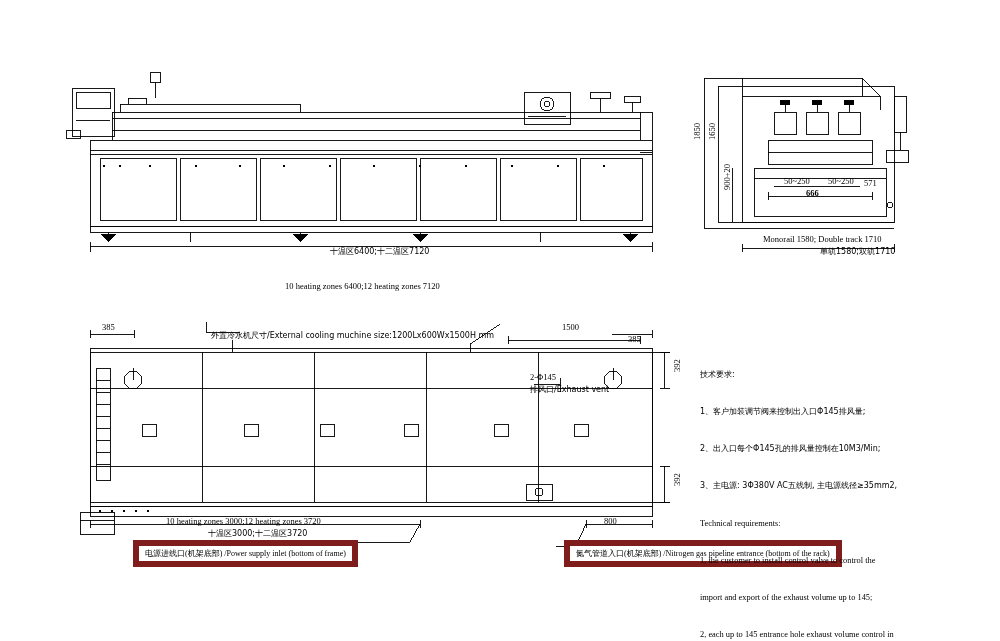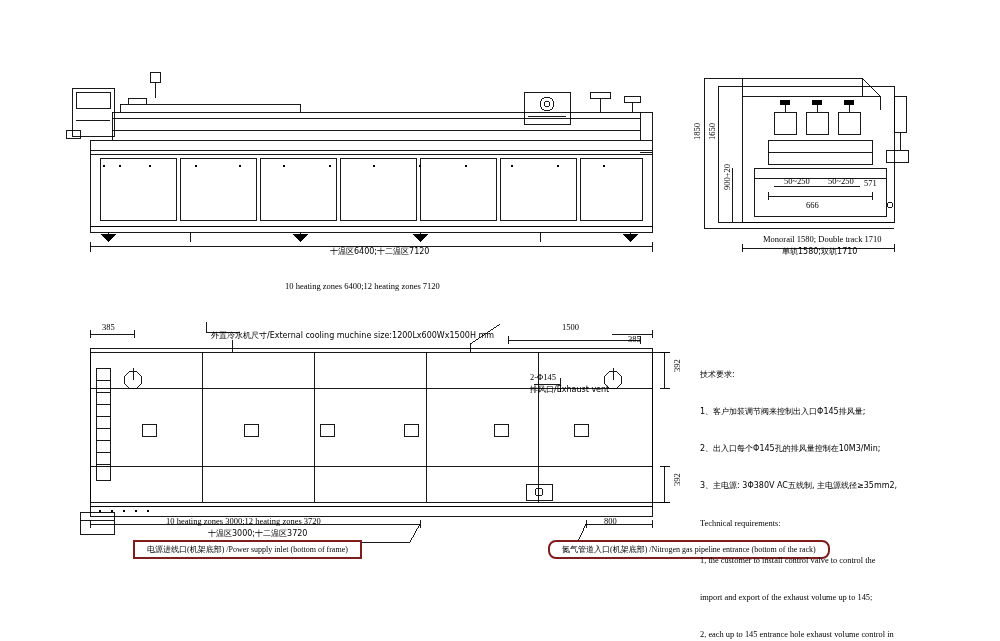--- a/index.html
+++ b/index.html
@@ -3,22 +3,22 @@
 <meta charset="utf-8">
 <style>
   html,body{margin:0;padding:0;background:#ffffff;}
   body{width:1000px;height:641px;position:relative;overflow:hidden;
        font-family:"Liberation Serif",serif;color:#000;}
   .stage{position:absolute;left:0;top:0;width:1000px;height:641px;}
   svg{position:absolute;left:0;top:0;}
   .lbl{position:absolute;font-size:8.5px;line-height:11px;white-space:nowrap;}
   .lbl.cjk{font-family:"DejaVu Sans",sans-serif;font-size:8px;}
   .ctr{text-align:right;}
-  .box{position:absolute;border:2px solid #7f1d1d;background:#fff;
-       font-size:8px;line-height:11px;padding:2px 12px;white-space:nowrap;}
+  .box{position:absolute;border:6px solid #7f1d1d;background:#fff;
+       font-size:8px;line-height:11px;padding:2px 6px;white-space:nowrap;}
   .tech{position:absolute;font-size:8.4px;line-height:12.4px;white-space:pre;}
   .tech .cjkline{font-family:"DejaVu Sans",sans-serif;font-size:8px;}
 </style>
 </head>
 <body>
 
 <div class="stage">
 
 <svg width="1000" height="641" viewBox="0 0 1000 641">
   <g stroke="#000" fill="none" stroke-width="0.9" shape-rendering="crispEdges">
@@ -234,43 +234,43 @@
 
 <div class="lbl ctr" style="left:285px;top:234px;margin-top:47px;">10 heating zones 6400;12 heating zones 7120</div>
 <div class="lbl cjk ctr" style="left:330px;top:246px;">十温区6400;十二温区7120</div>
 
 <div class="lbl" style="left:692px;top:140px;transform:rotate(-90deg);transform-origin:left top;">1850</div>
 <div class="lbl" style="left:707px;top:140px;transform:rotate(-90deg);transform-origin:left top;">1650</div>
 <div class="lbl" style="left:722px;top:190px;transform:rotate(-90deg);transform-origin:left top;">900+20</div>
 
 <div class="lbl ctr" style="left:784px;top:176px;">50~250</div>
 <div class="lbl ctr" style="left:828px;top:176px;">50~250</div>
-<div class="lbl ctr" style="left:806px;top:200px;">666</div>
+<div class="lbl ctr" style="left:806px;top:188px;font-weight:bold;">666</div>
 <div class="lbl ctr" style="left:864px;top:178px;">571</div>
 
 <div class="lbl ctr" style="left:763px;top:234px;">Monorail 1580; Double track 1710</div>
-<div class="lbl cjk ctr" style="left:782px;top:246px;">单轨1580;双轨1710</div>
+<div class="lbl cjk ctr" style="left:820px;top:246px;">单轨1580;双轨1710</div>
 
 <div class="lbl ctr" style="left:102px;top:322px;">385</div>
 <div class="lbl ctr" style="left:562px;top:322px;">1500</div>
 <div class="lbl ctr" style="left:628px;top:334px;">385</div>
 <div class="lbl" style="left:672px;top:372px;transform:rotate(-90deg);transform-origin:left top;">392</div>
 <div class="lbl" style="left:672px;top:486px;transform:rotate(-90deg);transform-origin:left top;">392</div>
 <div class="lbl ctr" style="left:604px;top:516px;">800</div>
 
 <div class="lbl ctr" style="left:166px;top:516px;">10 heating zones 3000;12 heating zones 3720</div>
 <div class="lbl cjk ctr" style="left:208px;top:528px;">十温区3000;十二温区3720</div>
 
 <div class="lbl cjk" style="left:211px;top:330px;">外置冷水机尺寸/External cooling muchine size:1200Lx600Wx1500H mm</div>
 
 <div class="lbl" style="left:530px;top:372px;">2-Φ145</div>
 <div class="lbl cjk" style="left:530px;top:384px;text-align:center;">排风口/Exhaust vent</div>
 
 <div class="box cjk" style="left:133px;top:540px;">电源进线口(机架底部) /Power supply inlet (bottom of frame)</div>
-<div class="box cjk" style="left:548px;top:540px;border-radius:8px;">氮气管道入口(机架底部) /Nitrogen gas pipeline entrance (bottom of the rack)</div>
+<div class="box cjk" style="left:564px;top:540px;">氮气管道入口(机架底部) /Nitrogen gas pipeline entrance (bottom of the rack)</div>
 
 <div class="tech" style="left:700px;top:344px;">
   <div class="cjkline">技术要求:</div>
   <div class="cjkline">1、客户加装调节阀来控制出入口Φ145排风量;</div>
   <div class="cjkline">2、出入口每个Φ145孔的排风量控制在10M3/Min;</div>
   <div class="cjkline">3、主电源: 3Φ380V AC五线制, 主电源线径≥35mm2,</div>
   <div>Technical requirements:</div>
   <div>1, the customer to install control valve to control the</div>
   <div>import and export of the exhaust volume up to 145;</div>
   <div>2, each up to 145 entrance hole exhaust volume control in</div>

